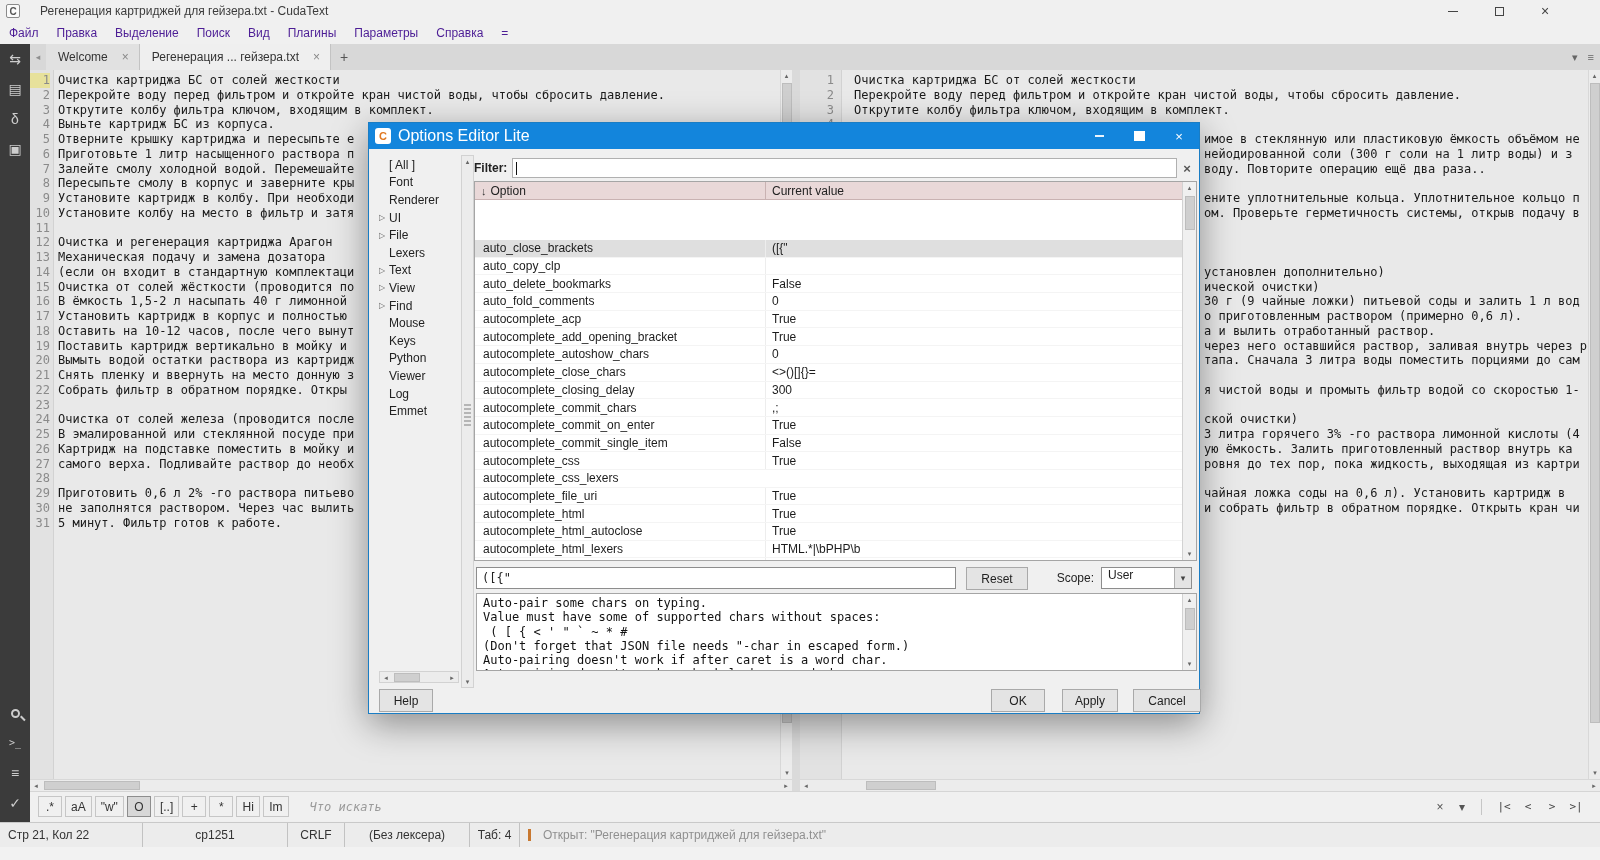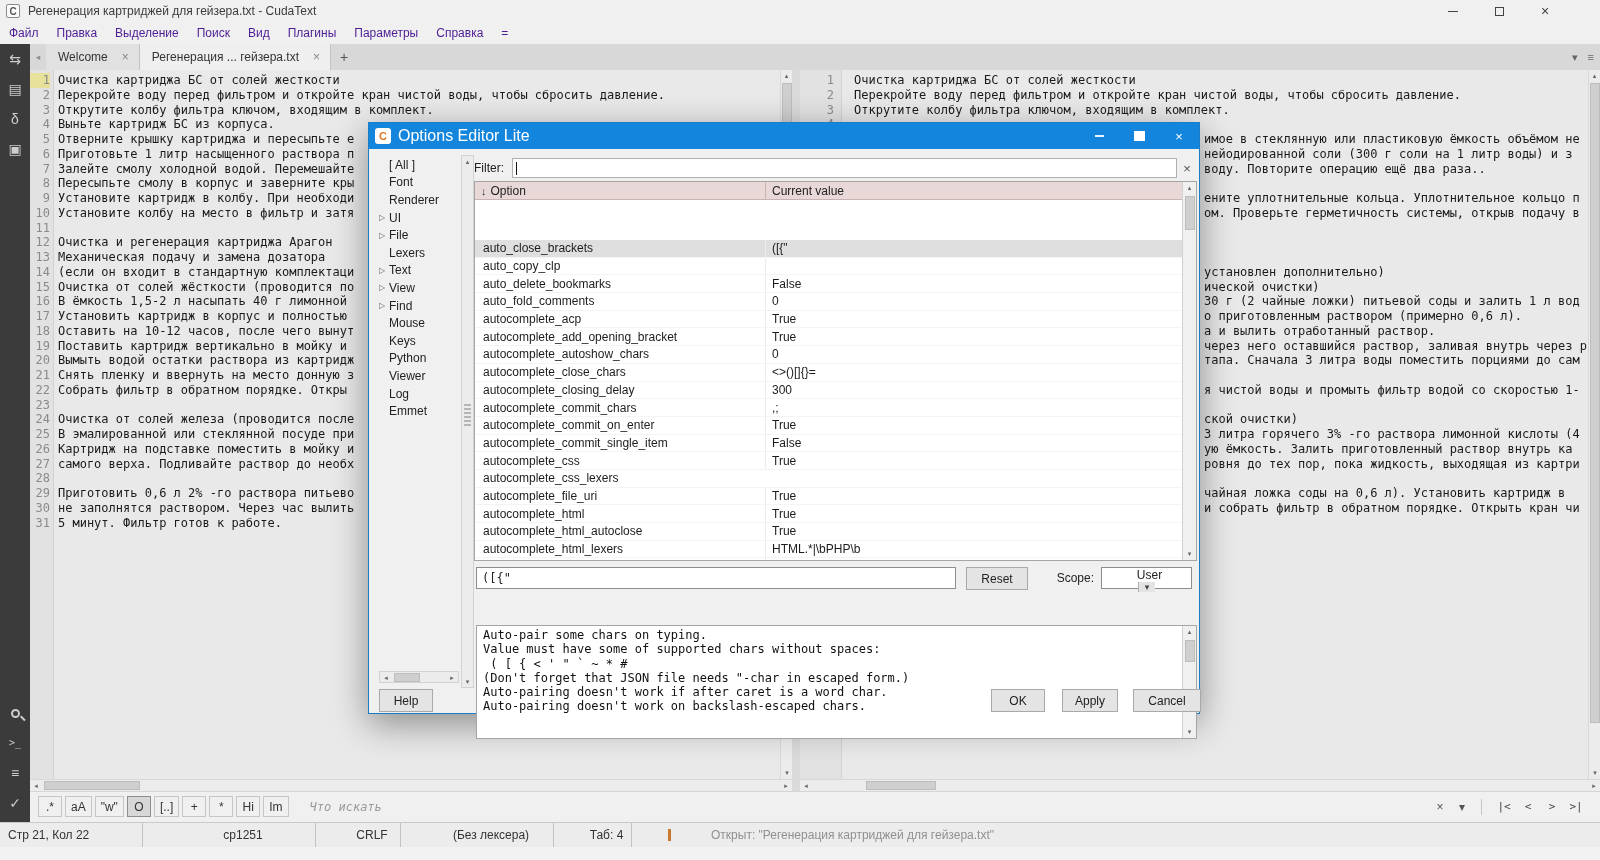--- a/index.html
+++ b/index.html
@@ -7,21 +7,21 @@
   #app{position:relative;width:1600px;height:860px;background:#efefef;overflow:hidden;
        font-family:"Liberation Sans",sans-serif;font-size:12px;color:#222;}
   .mono{font-family:"DejaVu Sans Mono",monospace;}
 
   
   #title-bar{position:absolute;left:0;top:0;width:1600px;height:22px;background:#f0f0f0;
              display:flex;align-items:center;}
   .app-icon{width:14px;height:14px;margin-left:6px;border:1px solid #8a8a8a;border-radius:2px;
             background:#fbfbfb;color:#555;font-size:10px;font-weight:bold;
             display:flex;align-items:center;justify-content:center;}
-  #window-title{margin-left:8px;color:#3c3c3c;font-size:12px;text-align:center;}
+  #window-title{margin-left:20px;color:#3c3c3c;font-size:12px;text-align:center;}
   #win-controls{position:absolute;left:1430px;top:0;height:22px;display:flex;}
   .win-btn{width:46px;height:22px;display:flex;align-items:center;justify-content:center;color:#444;}
   .glyph-min{width:10px;height:1px;background:#444;display:block;}
   .glyph-max{width:9px;height:9px;border:1px solid #444;display:block;}
   .glyph-close{font-size:14px;line-height:14px;}
 
   
   #menu-bar{position:absolute;left:0;top:22px;width:1600px;height:22px;background:#f0f0f0;
             display:flex;align-items:center;}
   .menu-item{padding:0 9px;height:22px;line-height:22px;color:#4c1d95;}
@@ -93,21 +93,21 @@
   .sb-btn.pressed{background:#d7d7d7;border-color:#8d8d8d;}
   #search-input{flex:1;height:22px;margin-left:18px;display:flex;align-items:center;}
   #search-placeholder{font-style:italic;color:#9a9a9a;font-family:"DejaVu Sans Mono",monospace;}
   #search-right{display:flex;align-items:center;gap:4px;padding-right:4px;color:#555;}
   .sr-icon{width:18px;text-align:center;font-size:12px;}
   .sr-div{width:1px;height:16px;background:#c6c6c6;margin:0 6px;}
   .nav-btn{width:24px;text-align:center;color:#444;font-family:"DejaVu Sans Mono",monospace;font-size:11px;}
 
   
   #status-bar{position:absolute;left:0;top:822px;width:1600px;height:25px;background:#ececec;
-              border-top:1px solid #c9c9c9;display:flex;align-items:stretch;font-size:12px;color:#333;gap:28px;}
+              border-top:1px solid #c9c9c9;display:flex;align-items:stretch;font-size:12px;color:#333;}
   .sb-cell{border-right:1px solid #c2c2c2;display:flex;align-items:center;justify-content:center;}
   .sb-cell.c1{width:143px;justify-content:flex-start;padding-left:8px;}
   .sb-cell.c2{width:145px;} .sb-cell.c3{width:57px;} .sb-cell.c4{width:125px;} .sb-cell.c5{width:50px;}
   .sb-marker{width:3px;height:12px;background:#c87830;margin:6px 0 0 8px;}
   .sb-msg{margin-left:12px;color:#909090;display:flex;align-items:center;}
   #footer-strip{position:absolute;left:0;top:847px;width:1600px;height:13px;background:#f2f2f2;}
 
   
   #dlg{position:absolute;left:368px;top:122px;width:832px;height:592px;background:#f0f0f0;
        border:1px solid #1a7dc4;box-shadow:0 10px 34px rgba(0,0,0,0.4);z-index:50;}
@@ -130,21 +130,21 @@
               border:1px solid #d2d2d2;}
   .strip-arrow{position:absolute;left:0;width:11px;height:11px;display:flex;align-items:center;
                justify-content:center;font-size:7px;color:#666;}
   .strip-arrow.top{top:0;} .strip-arrow.bottom{bottom:0;}
   .strip-grip{position:absolute;left:2px;top:248px;width:7px;height:22px;
               background:repeating-linear-gradient(0deg,#b5b5b5 0 2px,#ececec 2px 4px);}
   #dlg-cat-hscroll{position:absolute;left:10px;top:548px;width:80px;height:12px;background:#ececec;
                    border:1px solid #d2d2d2;}
   #dlg-cat-hscroll .hs-thumb{left:14px;width:26px;}
 
-  #dlg-filter-row{position:absolute;left:105px;top:33px;width:723px;height:24px;display:flex;align-items:center;}
+  #dlg-filter-row{position:absolute;left:105px;top:33px;width:723px;height:24px;display:flex;align-items:center;font-weight:bold;}
   #filter-label{width:38px;color:#222;}
   #filter-input{flex:1;height:20px;background:#fff;border:1px solid #b0b0b0;display:flex;align-items:center;}
   .caret{width:1px;height:13px;background:#111;margin-left:3px;}
   #filter-clear{width:20px;text-align:center;color:#555;font-size:13px;}
 
   #dlg-grid{position:absolute;left:105px;top:58px;width:723px;height:380px;background:#fff;
             border:1px solid #a5a5a5;overflow:hidden;}
   #grid-header{display:flex;height:18px;background:#e9d8d8;border-bottom:1px solid #c9b2b2;
                align-items:center;color:#222;}
   .gh-opt{width:290px;padding-left:6px;display:flex;align-items:center;gap:4px;}
@@ -160,27 +160,27 @@
   .dlg-scroll .vs-thumb{left:2px;width:10px;}
 
   #dlg-value-row{position:absolute;left:105px;top:444px;width:723px;height:24px;}
   #value-input{position:absolute;left:2px;top:0;width:480px;height:22px;background:#fff;
                border:1px solid #8d8d8d;padding:0 5px;line-height:20px;font-size:12px;}
   .dlg-push{background:#e4e4e4;border:1px solid #a9a9a9;display:flex;align-items:center;
             justify-content:center;font-size:12px;color:#222;position:absolute;height:23px;}
   #reset-btn{left:492px;top:0;width:62px;}
   #scope-label{position:absolute;left:562px;top:4px;width:58px;text-align:right;color:#222;}
   #scope-combo{position:absolute;left:627px;top:0;width:91px;height:22px;background:#fff;
-               border:1px solid #8d8d8d;display:flex;align-items:center;flex-direction:column;}
+               border:1px solid #8d8d8d;display:flex;align-items:flex-start;}
   #scope-combo .scope-text{padding-left:6px;flex:1;}
   .combo-arrow{width:17px;height:20px;background:#e4e4e4;border-left:1px solid #b0b0b0;
                display:flex;align-items:center;justify-content:center;font-size:9px;color:#444;}
 
-  #dlg-desc{position:absolute;left:107px;top:470px;width:721px;height:114px;background:#fff;
-            border:1px solid #a5a5a5;overflow:hidden;margin-top:32px;}
+  #dlg-desc{position:absolute;left:107px;top:470px;width:721px;height:78px;background:#fff;
+            border:1px solid #a5a5a5;overflow:hidden;}
   #desc-lines{padding:2px 6px;}
   .desc-line{font-family:"DejaVu Sans Mono",monospace;font-size:12px;line-height:14.3px;
              white-space:pre;color:#111;}
 
   #dlg-buttons{position:absolute;left:105px;top:566px;width:723px;height:23px;}
   #ok-btn{left:517px;width:54px;} #apply-btn{left:588px;width:56px;} #cancel-btn{left:659px;width:68px;}
   #help-btn{position:absolute;left:10px;top:566px;width:54px;}
 </style>
 </head>
 <body>
@@ -458,21 +458,21 @@
         <div class="line">
           <span class="ln rln">14</span>
           <span class="lt frag">установлен дополнительно)</span>
         </div>
         <div class="line">
           <span class="ln rln">15</span>
           <span class="lt frag">ической очистки)</span>
         </div>
         <div class="line">
           <span class="ln rln">16</span>
-          <span class="lt frag">30 г (2 чайные ложки) питьевой соды и залить 1 л вод</span>
+          <span class="lt frag">30 г (9 чайные ложки) питьевой соды и залить 1 л вод</span>
         </div>
         <div class="line">
           <span class="ln rln">17</span>
           <span class="lt frag">о приготовленным раствором (примерно 0,6 л).</span>
         </div>
         <div class="line">
           <span class="ln rln">18</span>
           <span class="lt frag">а и вылить отработанный раствор.</span>
         </div>
         <div class="line">

